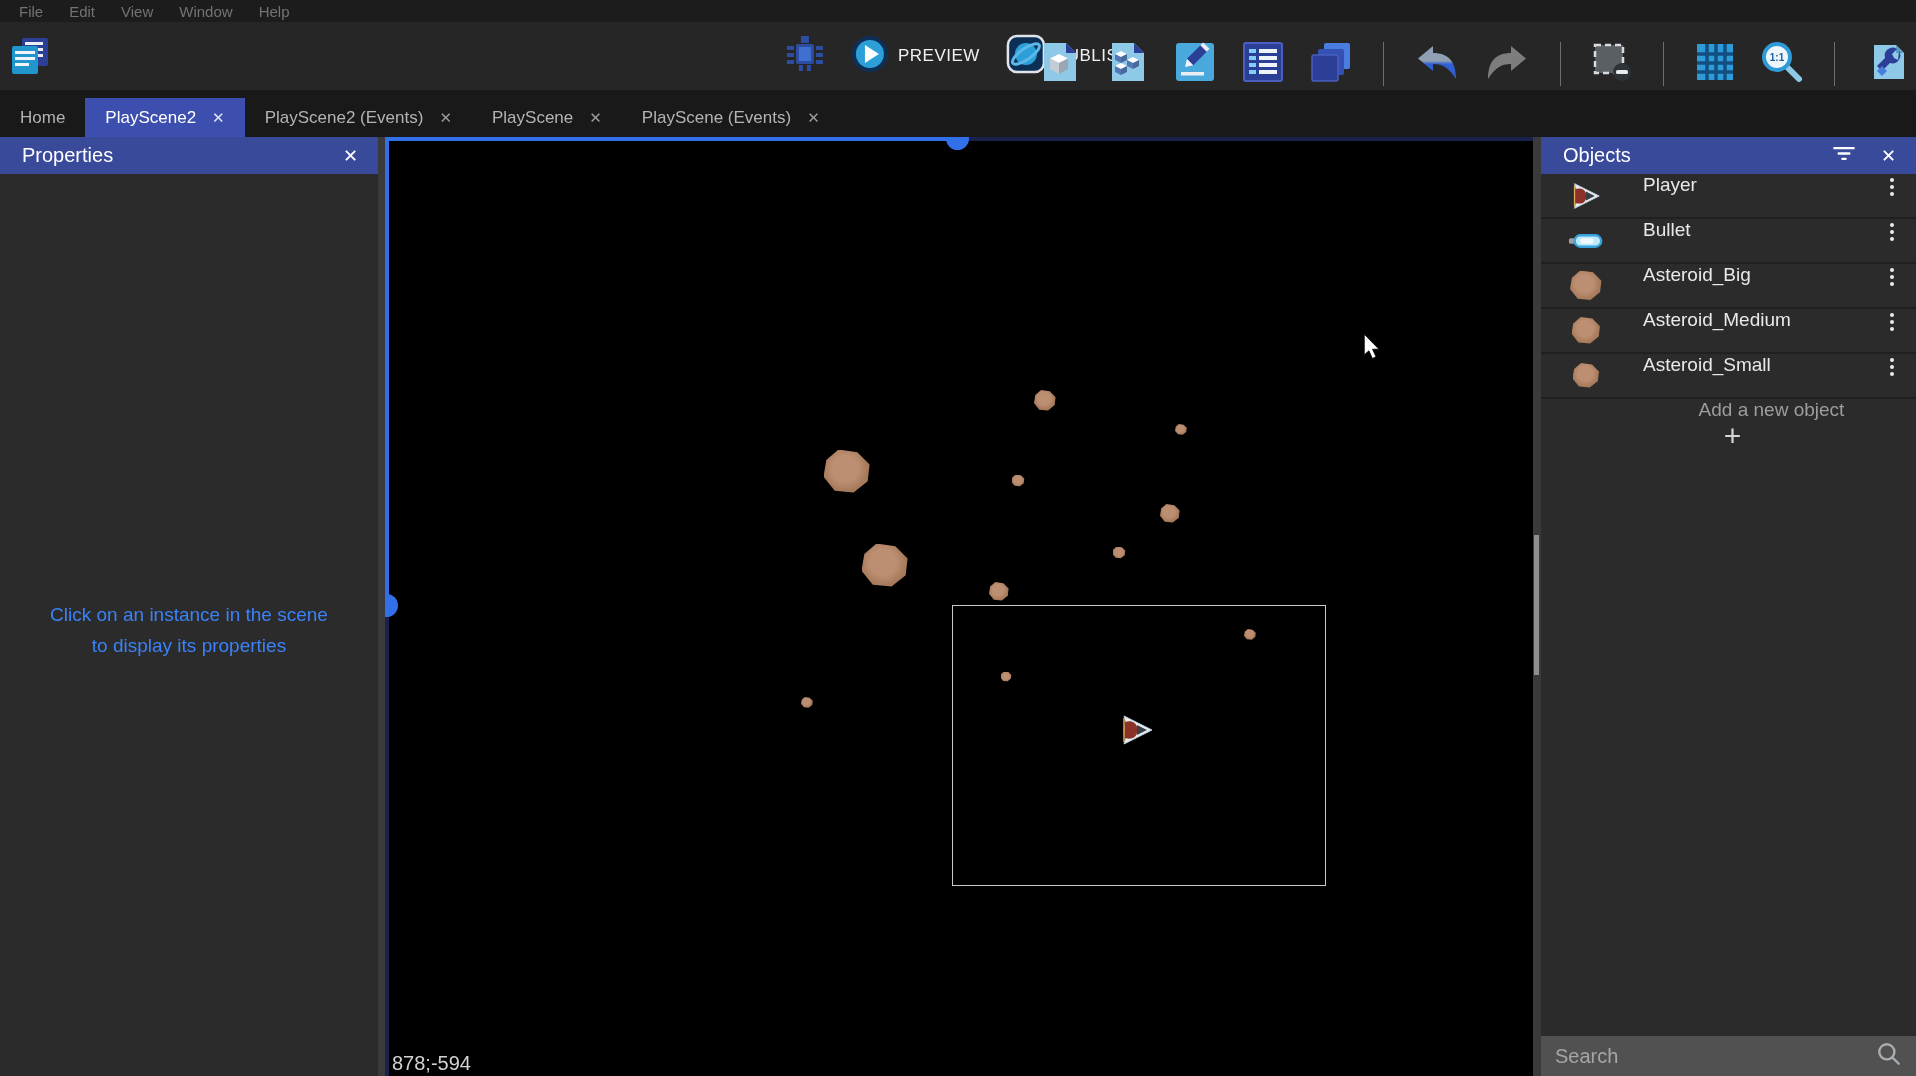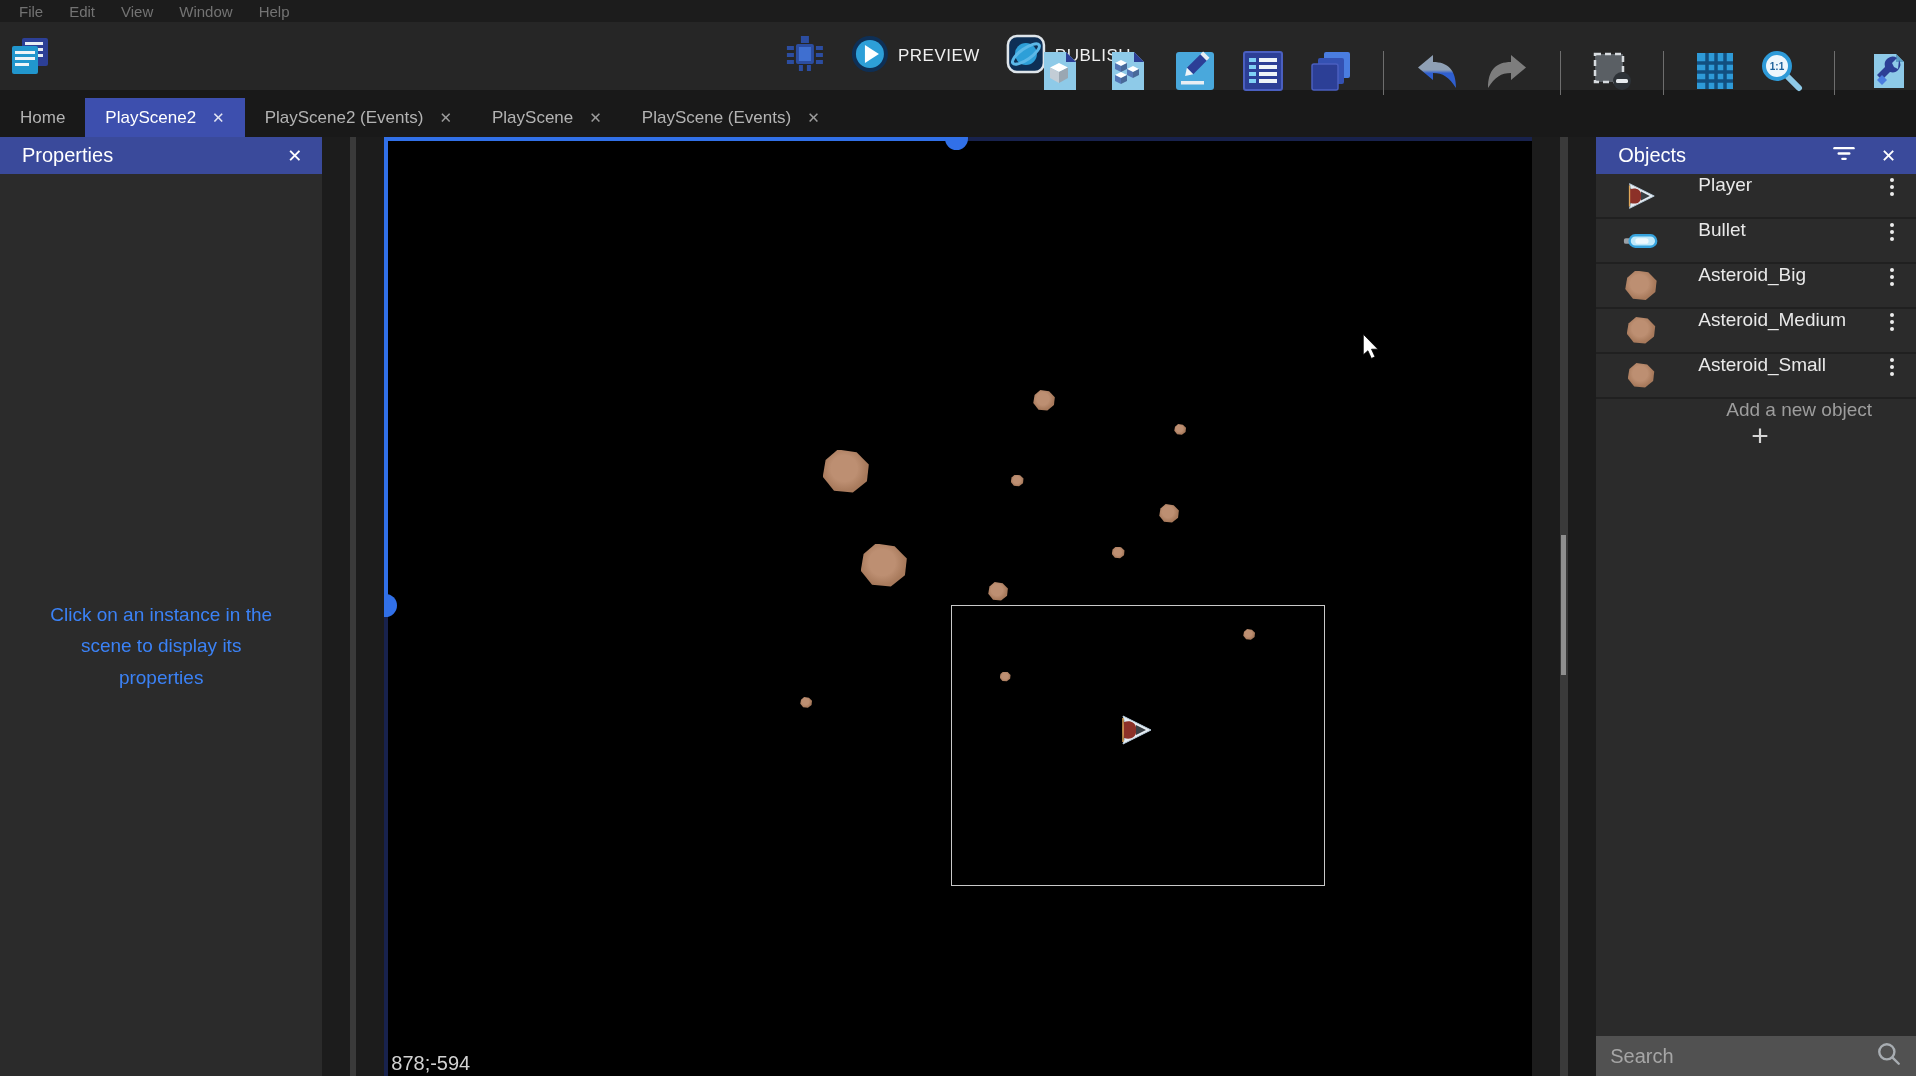--- a/index.html
+++ b/index.html
@@ -10,32 +10,32 @@
   .menubar { height:22px; background:#1c1c1c; display:flex; align-items:center; padding-left:6px; }
   .menu-item { color:#737373; font-size:15px; padding:0 13px; cursor:default; }
 
   
   .toolbar { height:68px; background:#262626; position:relative; display:flex; align-items:center; }
   .tb-left { position:absolute; left:8px; top:12px; }
   .tb-center { position:absolute; left:50%; top:0; height:68px; transform:translateX(-50%);
                display:flex; align-items:center; gap:26px; }
   .tb-btn { display:flex; align-items:center; gap:9px; cursor:pointer; }
   .tb-label { color:#f0f0f0; font-size:17px; letter-spacing:.5px; }
-  .tb-right { position:absolute; right:8px; top:17px; height:68px; display:flex; align-items:center; gap:26px; }
+  .tb-right { position:absolute; right:8px; top:8px; height:68px; display:flex; align-items:center; gap:26px; }
   .tb-sep { width:1px; height:44px; background:#6e6e6e; margin:0 5px; }
 
   
   .tabbar { height:47px; background:#191919; display:flex; align-items:flex-end; }
   .tab { height:39px; display:flex; align-items:center; gap:16px; padding:0 20px;
          font-size:17px; color:#b3b3b3; cursor:pointer; white-space:nowrap;text-align:right; }
   .tab.active { background:#3d4fae; color:#ffffff; }
   .tab-close { font-size:15px; color:inherit; opacity:.85; cursor:pointer; }
 
   
-  .main { display:flex; height:939px;gap:28px; }
+  .main { display:flex; height:939px; }
 
   .panel-header { height:37px; background:#3a4a9b; display:flex; align-items:center;
                   padding:0 16px 0 22px; flex:none; }
   .panel-title { color:#ffffff; font-size:20px; flex:1; }
   .panel-close { color:#ffffff; font-size:18px; cursor:pointer; padding:0 4px; }
 
   .props { width:378px; background:#2b2b2b; display:flex; flex-direction:column; }
   .props-msg { margin-top:425px; text-align:center; color:#3b82f6; font-size:19px;
                line-height:1.65; padding:0 48px; }
 

